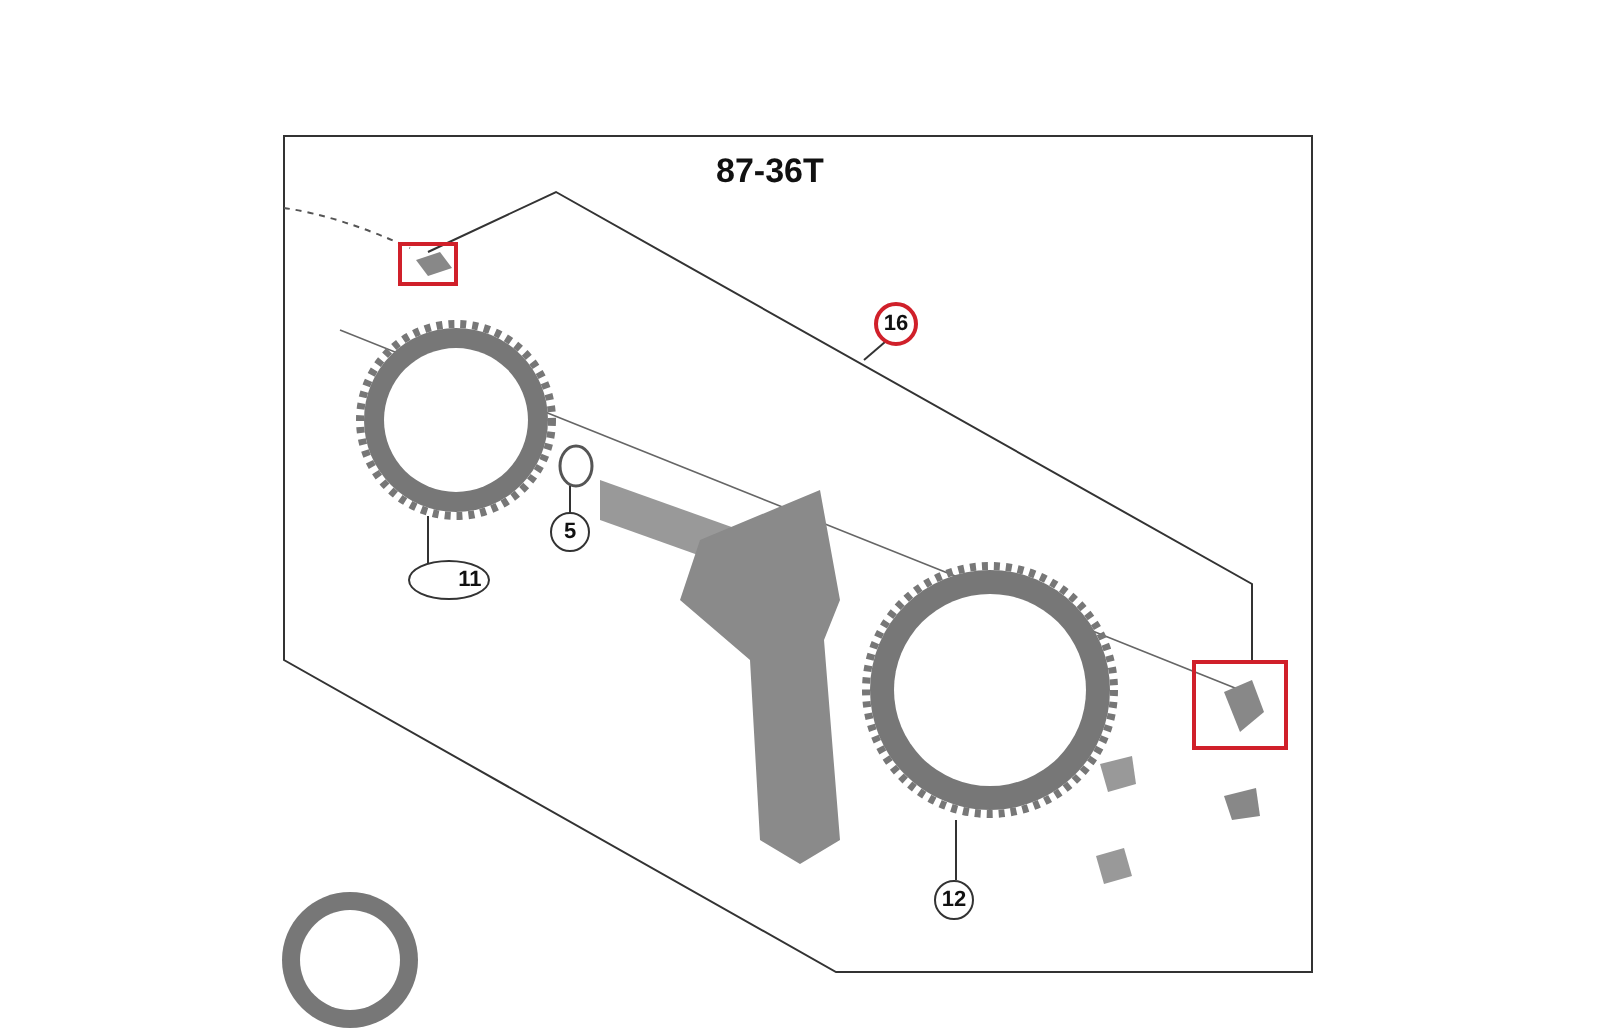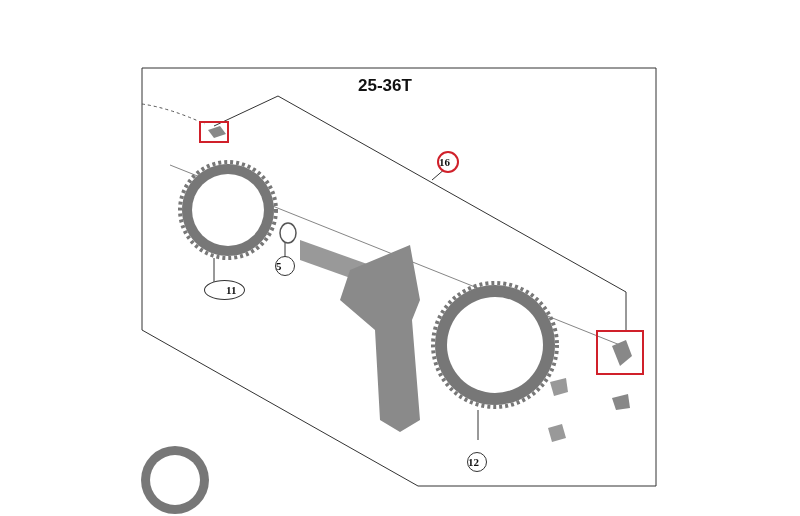--- a/index.html
+++ b/index.html
@@ -1,20 +1,20 @@
 <!DOCTYPE html>
 <html><head>
 <meta charset="utf-8">
 <style>
   html, body { margin:0; padding:0; background:#ffffff; }
   body { width:800px; height:516px; position:relative; overflow:hidden; font-family:"Liberation Sans", sans-serif; }
   svg { position:absolute; left:0; top:0; }
   .title { position:absolute; left:358px; top:76px; font-weight:bold; font-size:17px; color:#111; font-family:"Liberation Sans", sans-serif; }
   .callout { position:absolute; width:18px; height:18px; border:1.5px solid #333; border-radius:50%; background:#fff;
-             font-size:11px; font-weight:bold; line-height:18px; color:#111; font-family:Liberation Serif, serif; }
+             font-size:11px; font-weight:bold; text-align:center; line-height:18px; color:#111; font-family:Liberation Sans, sans-serif; }
   .callout.red { border-color:#d0202a; border-width:2px; }
 </style>
 </head>
 <body>
 
 <svg width="800" height="516" viewBox="0 0 800 516">
 
   <path d="M142 68 L656 68 L656 486 L418 486 L142 330 Z" fill="none" stroke="#333" stroke-width="1"></path>
 
   <path d="M214 126 L278 96 L626 292 L626 332" fill="none" stroke="#333" stroke-width="1"></path>
@@ -53,17 +53,17 @@
   <path d="M612 398 L628 394 L630 408 L616 410 Z" fill="#888"></path>
   <path d="M548 428 L562 424 L566 438 L552 442 Z" fill="#999"></path>
 
   <circle cx="175" cy="480" r="34" fill="#777"></circle>
   <circle cx="175" cy="480" r="25" fill="#fff"></circle>
 
   <rect x="200" y="122" width="28" height="20" fill="none" stroke="#d0202a" stroke-width="2"></rect>
   <rect x="597" y="331" width="46" height="43" fill="none" stroke="#d0202a" stroke-width="2"></rect>
 </svg>
 
-<div class="title">25-36T</div>
+<div class="title">87-36T</div>
 <div class="callout red" style="left:437px;top:151px;">16</div>
 <div class="callout" style="left:204px;top:280px;padding-left:21px;">11</div>
 <div class="callout" style="left:275px;top:256px;">5</div>
-<div class="callout" style="left:467px;top:440px;margin-top:12px;">12</div>
+<div class="callout" style="left:467px;top:440px;">12</div>
 
 </body></html>

